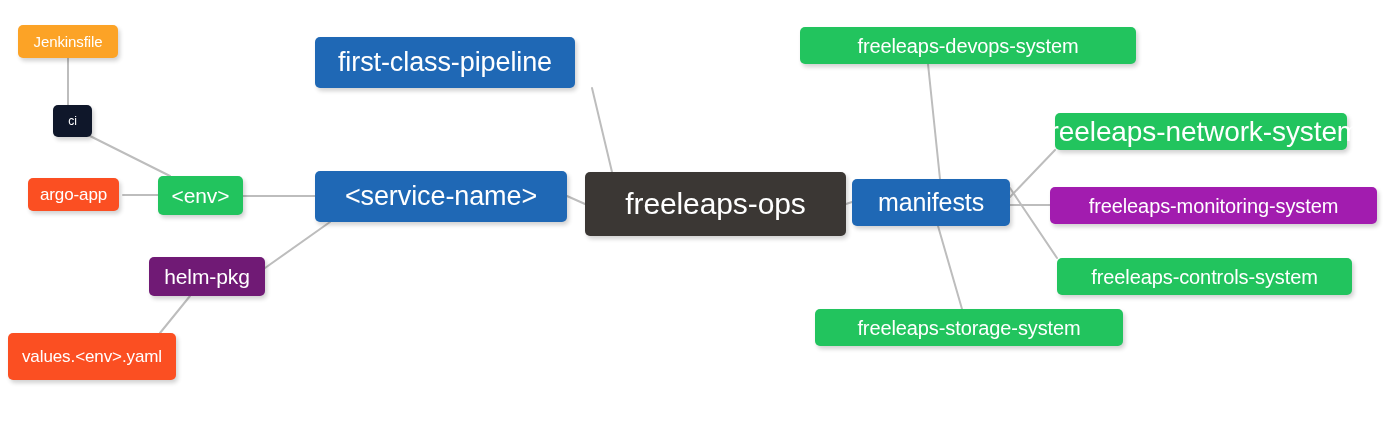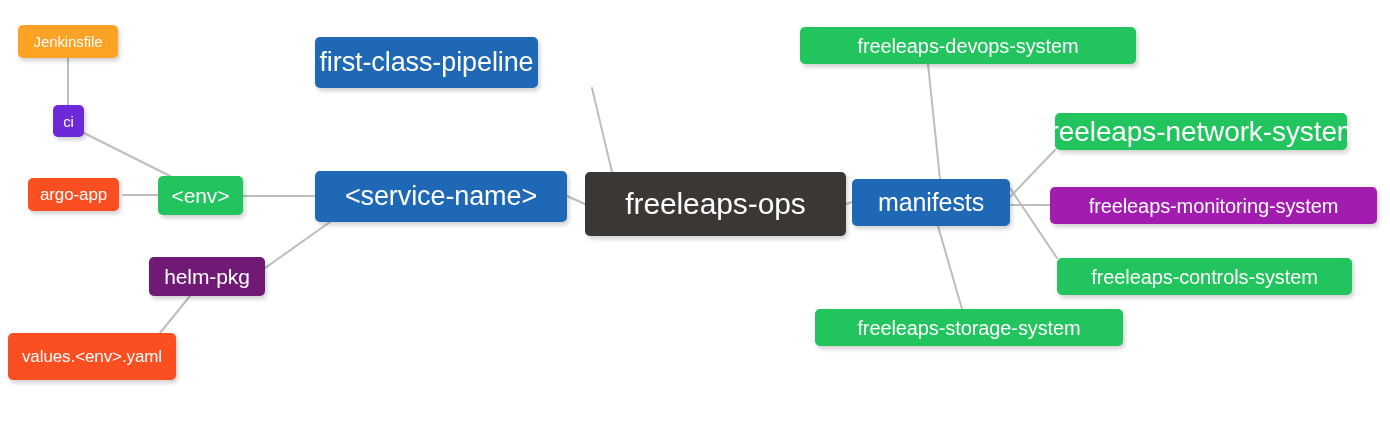--- a/index.html
+++ b/index.html
@@ -74,36 +74,36 @@
       <path d="M 938 226 L 962 309" class="edge" stroke="#bdbdbd"></path>
     </svg>
 
   <div id="node-layer">
       <div class="node" style="left: 585px; top: 172px; width: 261px; height: 64px; background: rgb(59, 55, 52); font-size: 30px;">
         <span class="node-label">freeleaps-ops</span>
       </div>
       <div class="node" style="left: 315px; top: 171px; width: 252px; height: 51px; background: rgb(31, 104, 181); font-size: 27px;">
         <span class="node-label">&lt;service-name&gt;</span>
       </div>
-      <div class="node" style="left: 315px; top: 37px; width: 223px; height: 51px; background: rgb(31, 104, 181); font-size: 27px;">
+      <div class="node" style="left: 315px; top: 37px; width: 260px; height: 51px; background: rgb(31, 104, 181); font-size: 27px;">
         <span class="node-label">first-class-pipeline</span>
       </div>
       <div class="node" style="left: 852px; top: 179px; width: 158px; height: 47px; background: rgb(31, 104, 181); font-size: 25px;">
         <span class="node-label">manifests</span>
       </div>
       <div class="node" style="left: 158px; top: 176px; width: 85px; height: 39px; background: rgb(34, 196, 94); font-size: 21px;">
         <span class="node-label">&lt;env&gt;</span>
       </div>
       <div class="node" style="left: 149px; top: 257px; width: 116px; height: 39px; background: #701a75; font-size: 21px;">
         <span class="node-label">helm-pkg</span>
       </div>
       <div class="node" style="left: 18px; top: 25px; width: 100px; height: 33px; background: rgb(252, 163, 38); font-size: 15px;">
         <span class="node-label">Jenkinsfile</span>
       </div>
-      <div class="node" style="left: 53px; top: 105px; width: 31px; height: 32px; background: #6d28d9; font-size: 15px;">
+      <div class="node" style="left: 53px; top: 105px; width: 39px; height: 32px; background: #0f172a; font-size: 12px;">
         <span class="node-label">ci</span>
       </div>
       <div class="node" style="left: 28px; top: 178px; width: 91px; height: 33px; background: rgb(251, 79, 34); font-size: 17px;">
         <span class="node-label">argo-app</span>
       </div>
       <div class="node" style="left: 8px; top: 333px; width: 168px; height: 47px; background: rgb(251, 79, 34); font-size: 17px;">
         <span class="node-label">values.&lt;env&gt;.yaml</span>
       </div>
       <div class="node" style="left: 800px; top: 27px; width: 336px; height: 37px; background: rgb(34, 196, 94); font-size: 20px;">
         <span class="node-label">freeleaps-devops-system</span>

